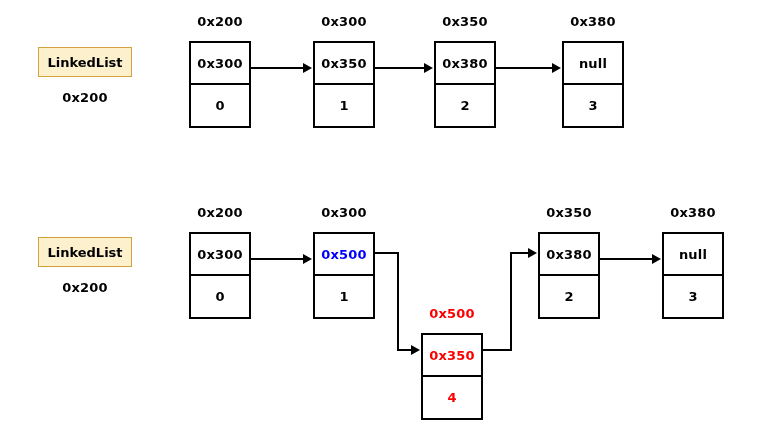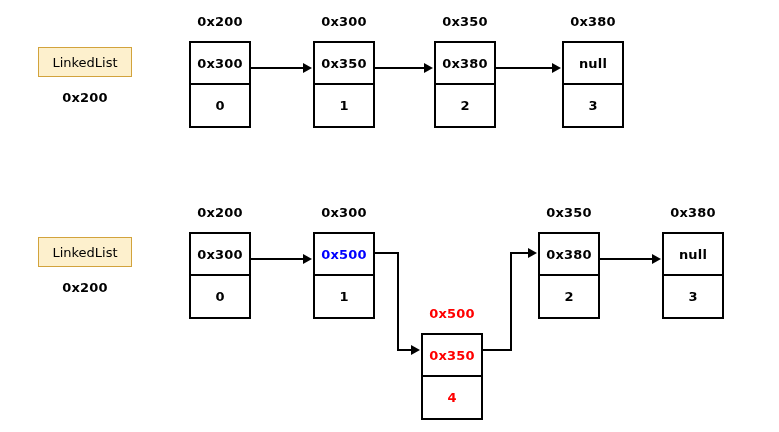--- a/index.html
+++ b/index.html
@@ -53,21 +53,21 @@
   
   .ll-box{
     position:absolute;
     box-sizing:border-box;
     background:#fdf0cd;
     border:1px solid #d2a33c;
     display:flex;
     align-items:center;
     justify-content:center;
     font-size:13px;
-    font-weight:normal;
+    font-weight:bold;
     color:#000;
     z-index:3;
   }
   .ll-addr{
     position:absolute;
     text-align:center;
     font-size:13px;
     font-weight:bold;
     color:#000;
     letter-spacing:0.2px;

